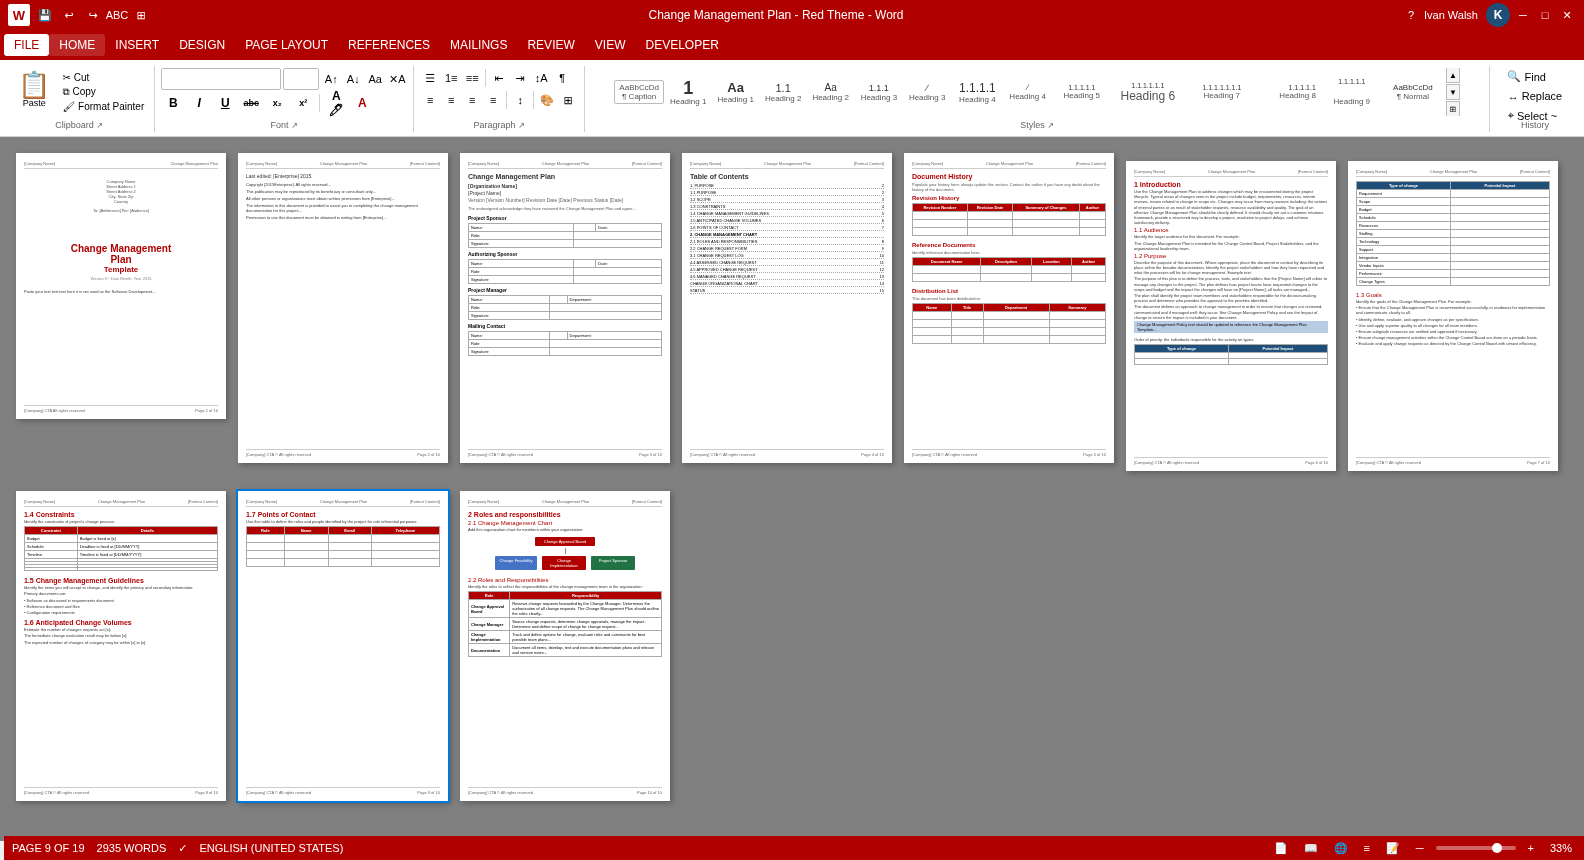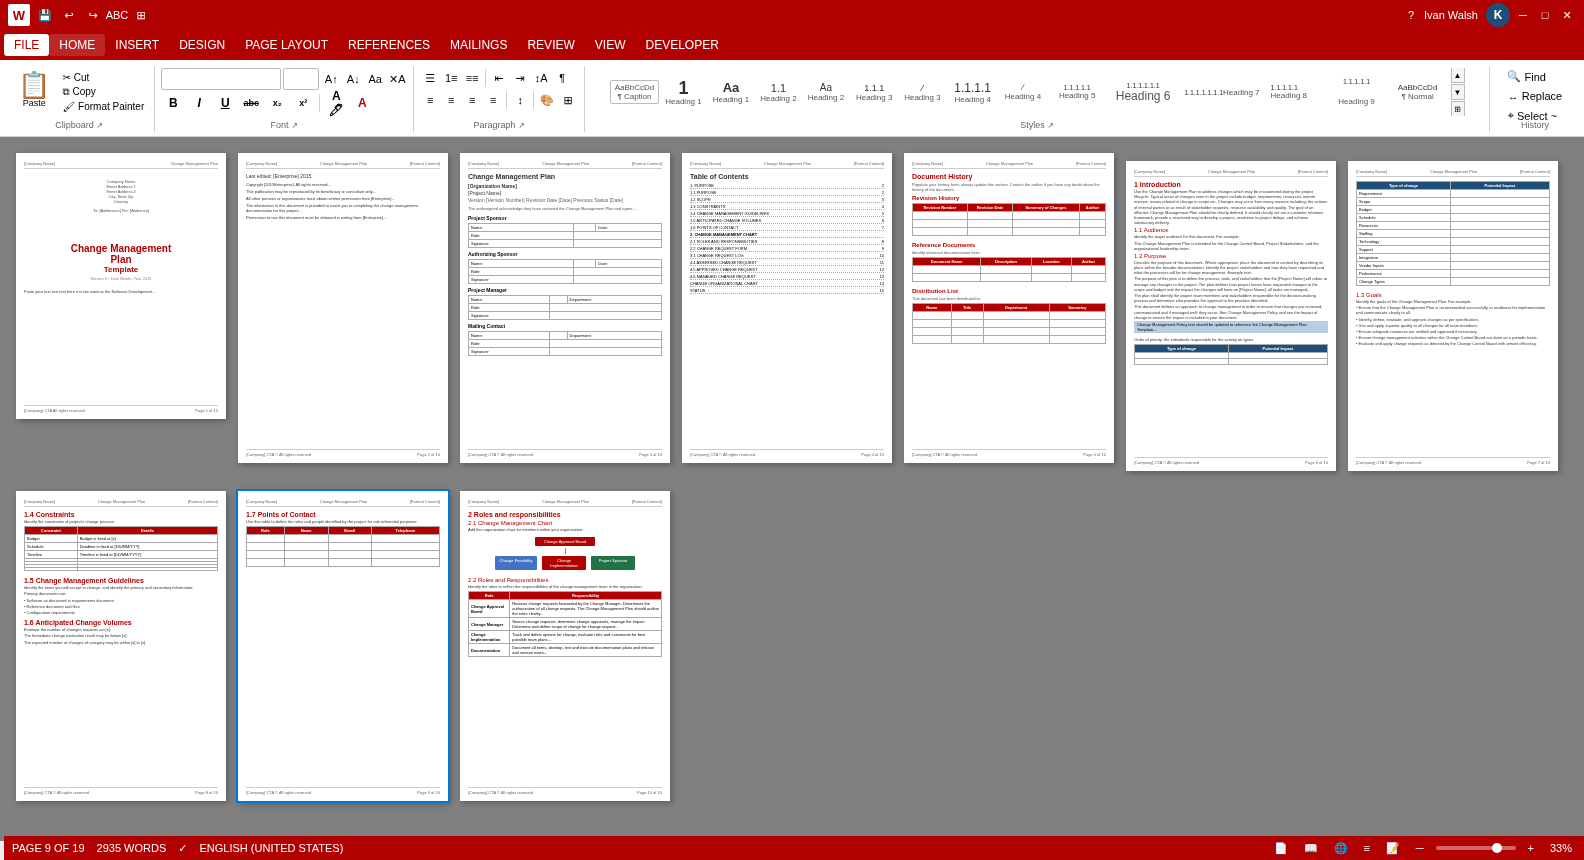--- a/index.html
+++ b/index.html
@@ -302,20 +302,21 @@
 
 <div class="title-bar">
   <div class="title-bar-left">
     <div style="background:#fff;color:#b00000;font-weight:bold;font-size:13px;width:22px;height:22px;display:flex;align-items:center;justify-content:center;border-radius:2px;">W</div>
     <div class="title-btn">💾</div>
     <div class="title-btn">↩</div>
     <div class="title-btn">↪</div>
     <div class="title-btn">ABC</div>
     <div class="title-btn">⊞</div>
   </div>
+  <div class="title-bar-center">Change Management Plan - Red Theme - Word</div>
   <div class="title-bar-right">
     <div class="title-btn">?</div>
     <div style="font-size:11px;margin-right:4px;">Ivan Walsh</div>
     <div style="background:#1f4e79;color:white;width:24px;height:24px;border-radius:50%;display:flex;align-items:center;justify-content:center;font-weight:bold;font-size:12px;">K</div>
     <div class="title-btn">─</div>
     <div class="title-btn">□</div>
     <div class="title-btn">✕</div>
   </div>
 </div>
 
@@ -452,25 +453,25 @@
           <span style="font-size:8px;color:#555;">Heading 4</span>
         </div>
         <div style="display:flex;flex-direction:column;align-items:center;padding:2px 4px;border:1px solid transparent;border-radius:2px;min-width:60px;cursor:pointer;">
           <span style="font-size:7px;color:#333;">1.1.1.1.1</span>
           <span style="font-size:8px;color:#555;">Heading 5</span>
         </div>
         <div style="display:flex;flex-direction:column;align-items:center;padding:2px 4px;border:1px solid transparent;border-radius:2px;min-width:70px;cursor:pointer;">
           <span style="font-size:7px;color:#333;">1.1.1.1.1.1</span>
           <span style="font-size:12px;color:#555;">Heading 6</span>
         </div>
-        <div style="display:flex;align-items:center;padding:2px 4px;border:1px solid transparent;border-radius:2px;min-width:76px;cursor:pointer;">
+        <div style="display:flex;flex-direction:column;align-items:center;padding:2px 4px;border:1px solid transparent;border-radius:2px;min-width:76px;cursor:pointer;">
           <span style="font-size:7px;color:#333;">1.1.1.1.1.1.1</span>
           <span style="font-size:8px;color:#555;">Heading 7</span>
         </div>
-        <div style="display:flex;flex-direction:column;align-items:flex-start;padding:2px 4px;border:1px solid transparent;border-radius:2px;min-width:60px;cursor:pointer;">
+        <div style="display:flex;flex-direction:column;align-items:flex-end;padding:2px 4px;border:1px solid transparent;border-radius:2px;min-width:60px;cursor:pointer;">
           <span style="font-size:7px;color:#333;">1.1.1.1.1</span>
           <span style="font-size:8px;color:#555;">Heading 8</span>
         </div>
         <div style="display:flex;flex-direction:column;align-items:center;padding:2px 4px;border:1px solid transparent;border-radius:2px;min-width:60px;cursor:pointer;">
           <span style="font-size:7px;color:#333;">1.1.1.1.1</span>
           <span style="font-size:8px;color:#555;margin-top:12px;">Heading 9</span>
         </div>
         <div style="display:flex;flex-direction:column;align-items:center;padding:2px 4px;border:1px solid transparent;border-radius:2px;min-width:60px;cursor:pointer;">
           <span style="font-size:8px;color:#333;">AaBbCcDd</span>
           <span style="font-size:8px;color:#555;">¶ Normal</span>

